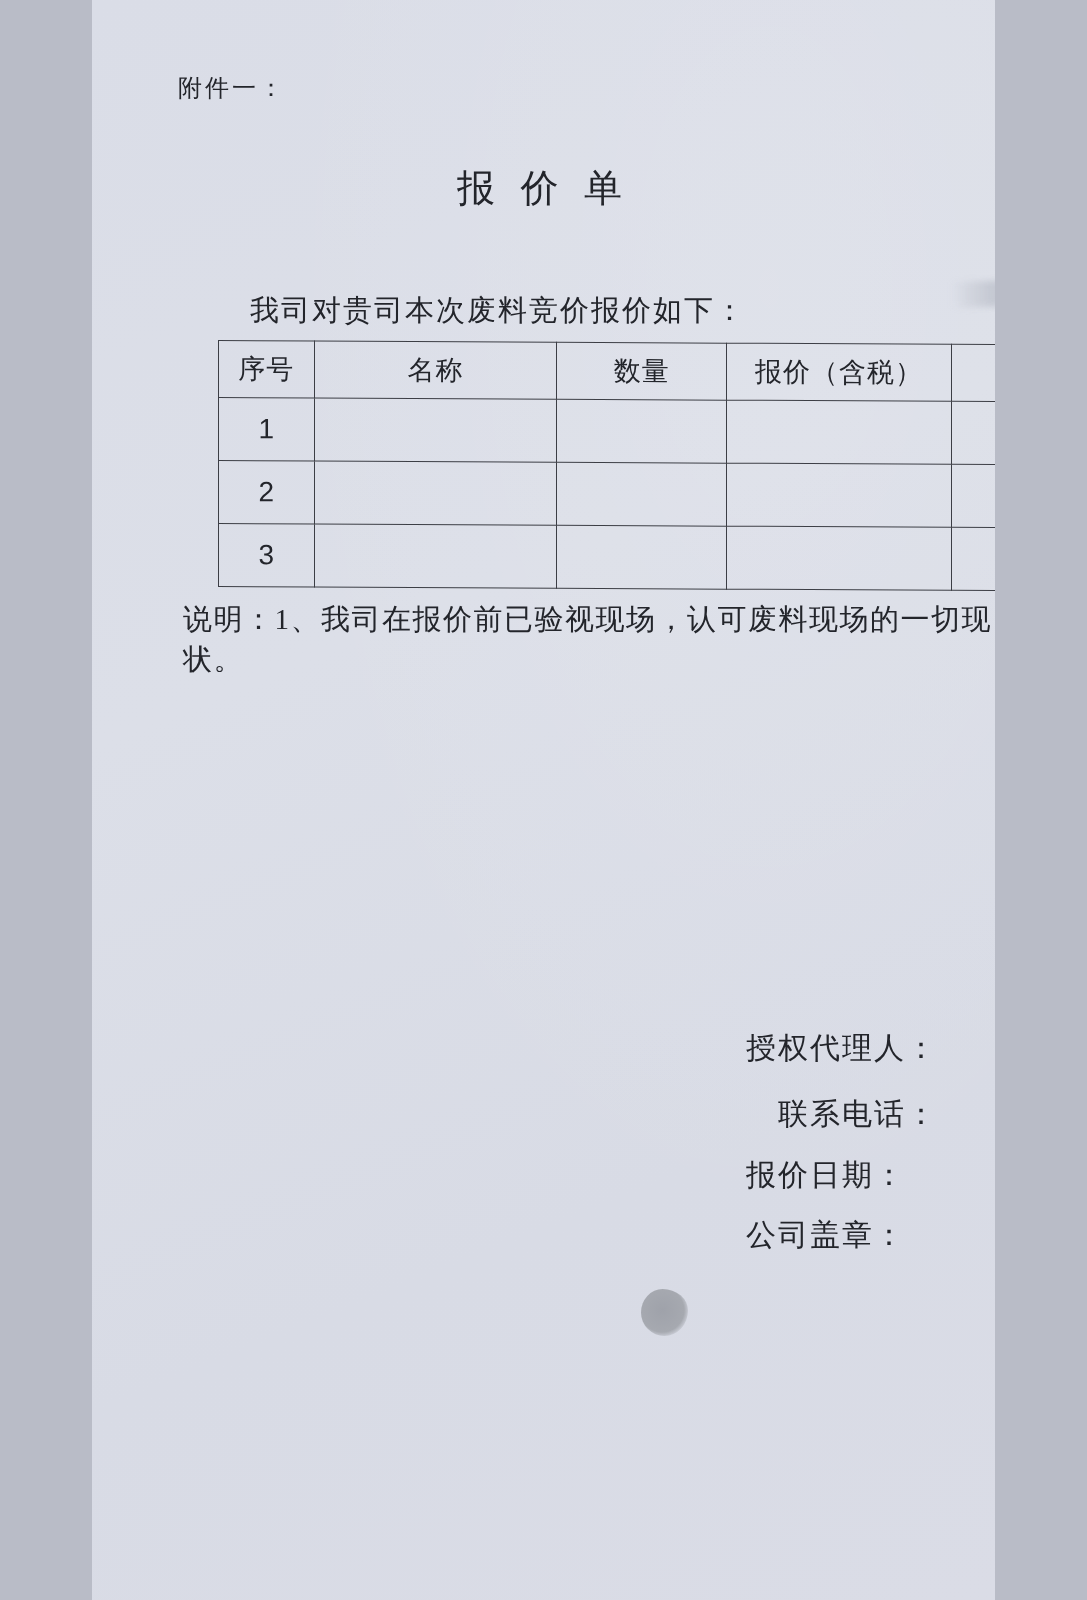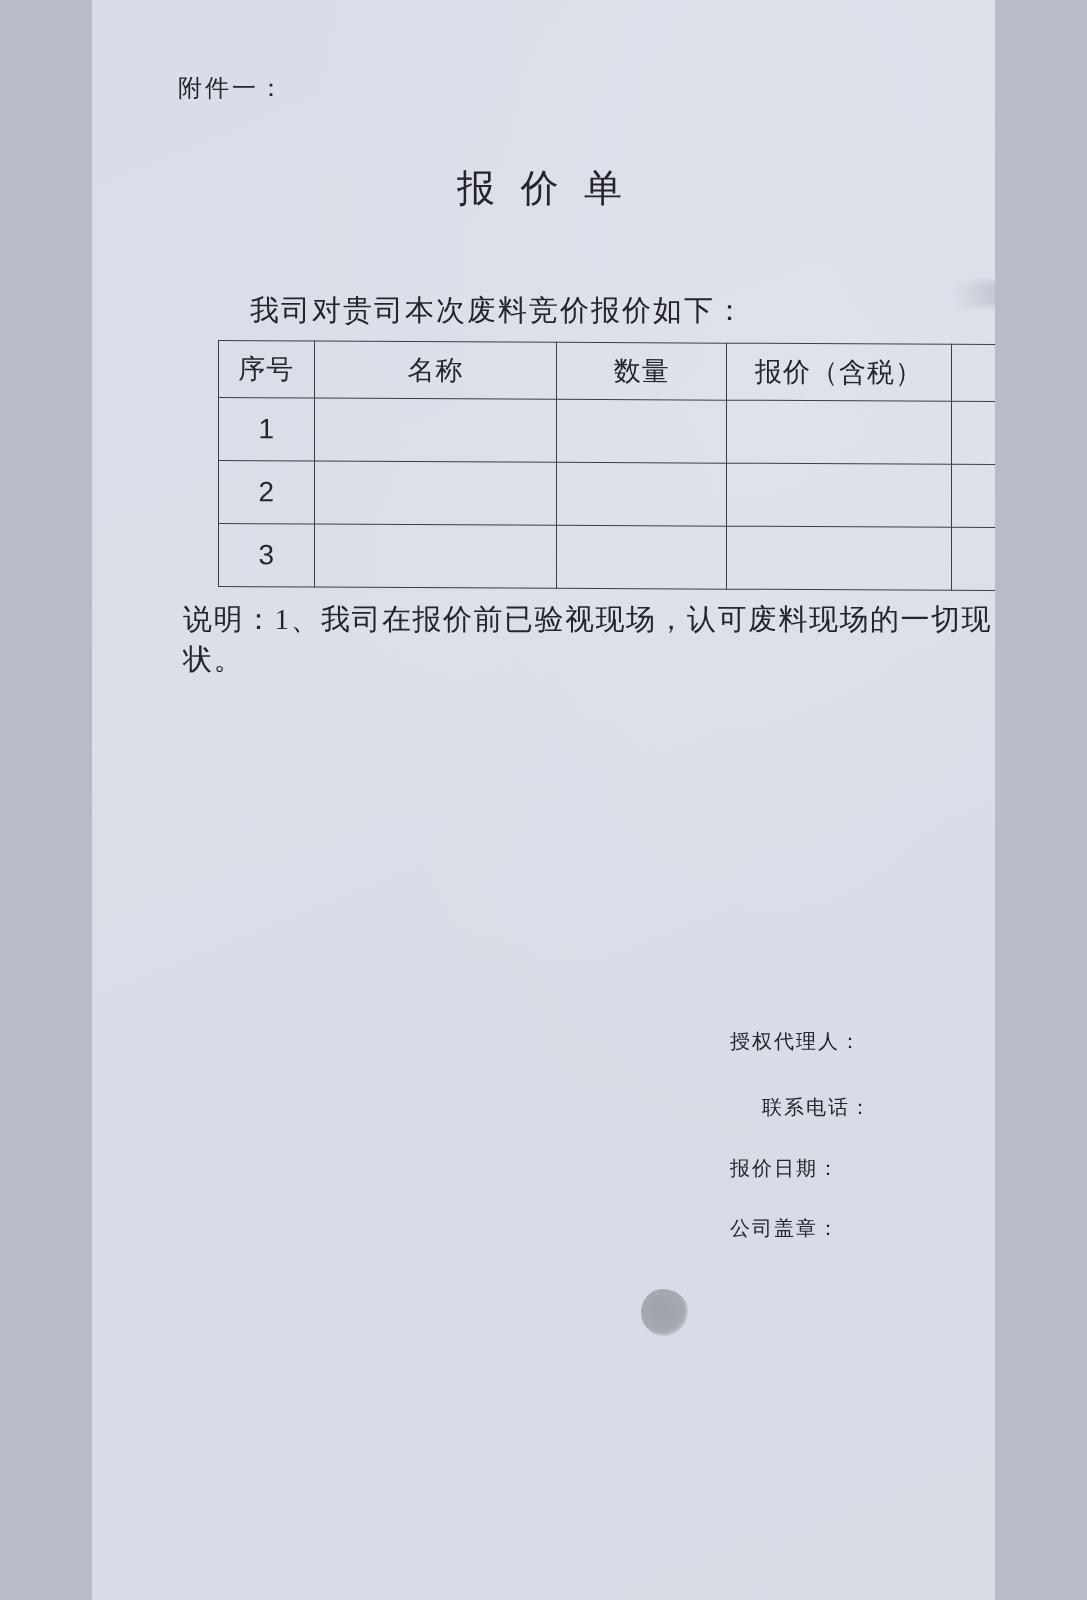--- a/index.html
+++ b/index.html
@@ -63,21 +63,21 @@
   }
   .col-seq   { width: 10.7%; }
   .col-name  { width: 27.2%; }
   .col-qty   { width: 19.0%; }
   .col-price { width: 25.2%; }
   .col-tax   { width: 17.9%; }
   .note { font-size: 29px; letter-spacing: 1.5px; }
   .note-1 { left: 91px;  top: 600px; }
   .note-2 { left: 150px; top: 666px; }
   .note-3 { left: 84px;  top: 727px; }
-  .sig { left: 638px; font-size: 20px; letter-spacing: 2px; }
+  .sig { left: 654px; font-size: 30px; letter-spacing: 2px; }
   .sig-agent { top: 1028px; }
   .sig-phone { top: 1094px; margin-left: 32px; }
   .sig-date  { top: 1155px; }
   .sig-seal  { top: 1215px; }
   .stain {
     left: 549px; top: 1289px;
     width: 47px; height: 47px;
     background: radial-gradient(circle at 45% 45%, #9fa2aa 0%, #a6a9b0 60%, rgba(166,169,176,0) 78%);
     border-radius: 46% 54% 50% 50% / 50% 46% 54% 50%;
     filter: blur(0.6px);

